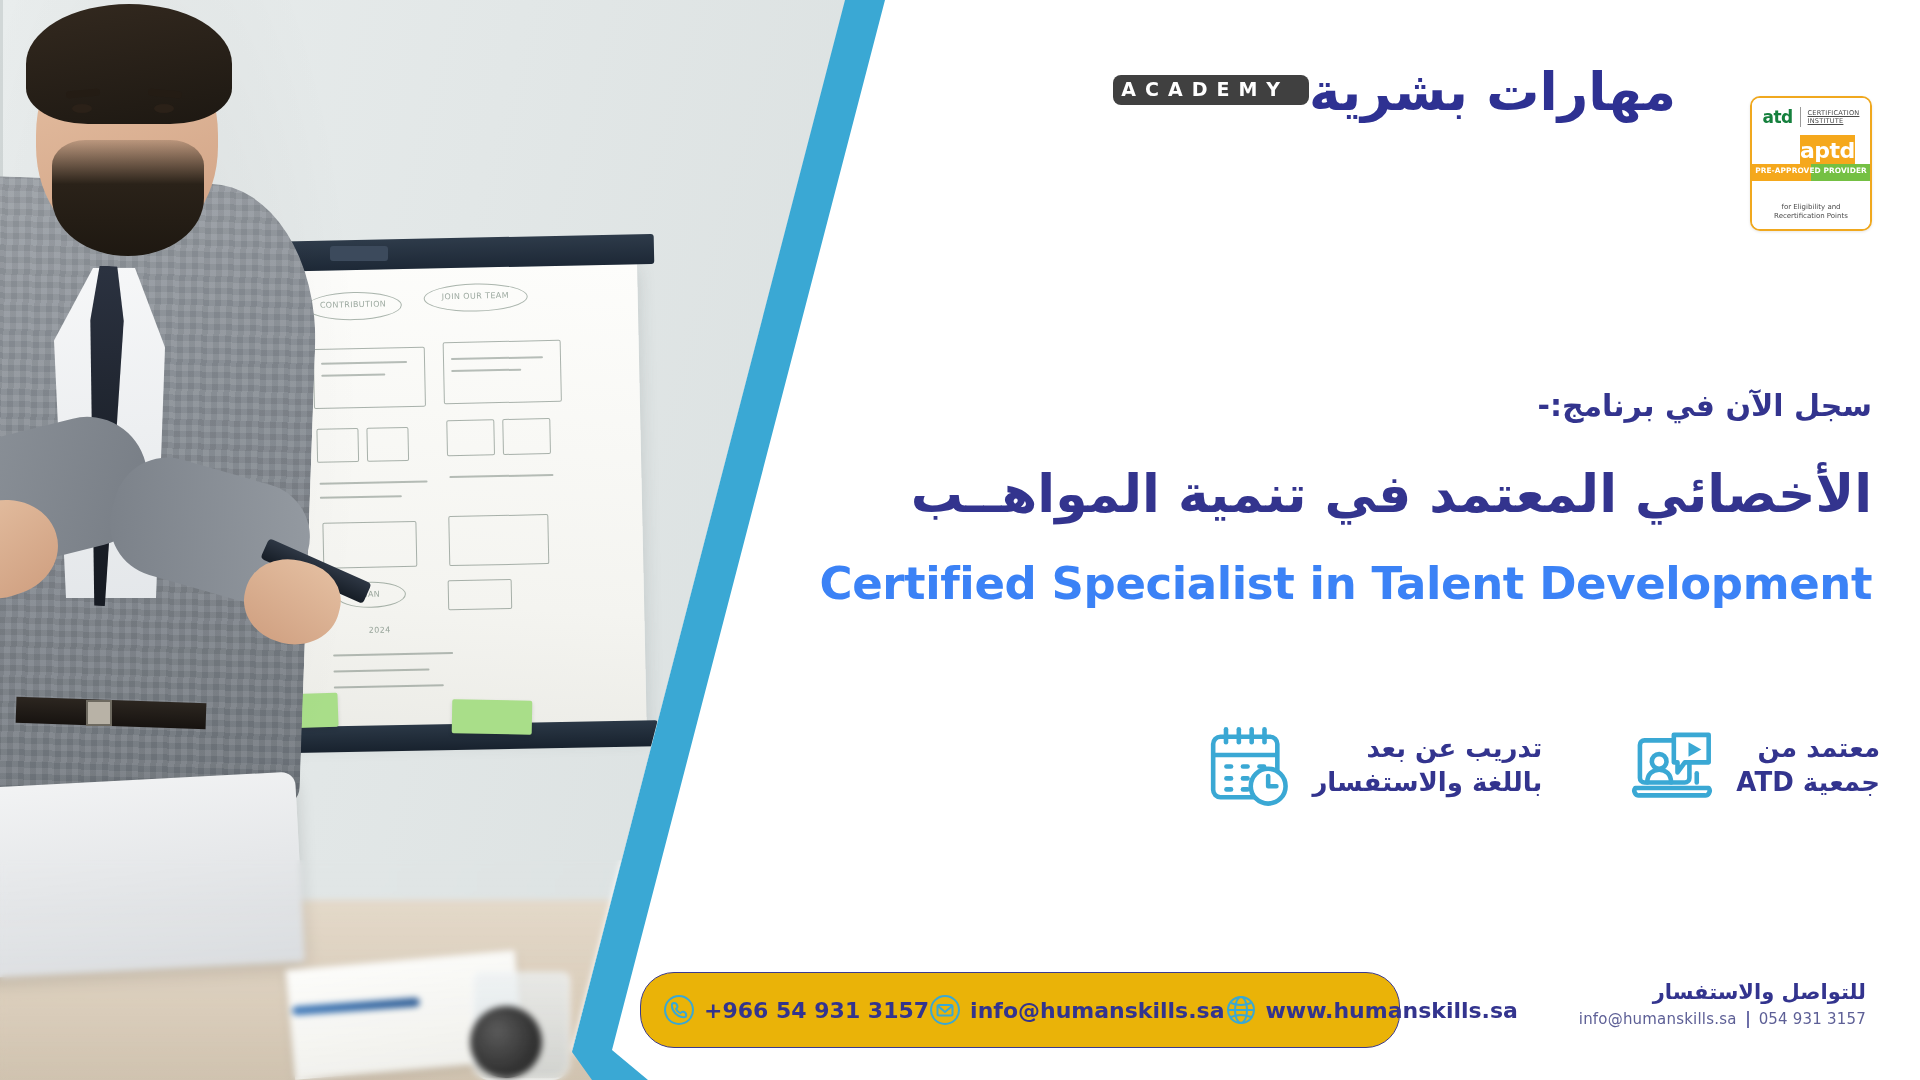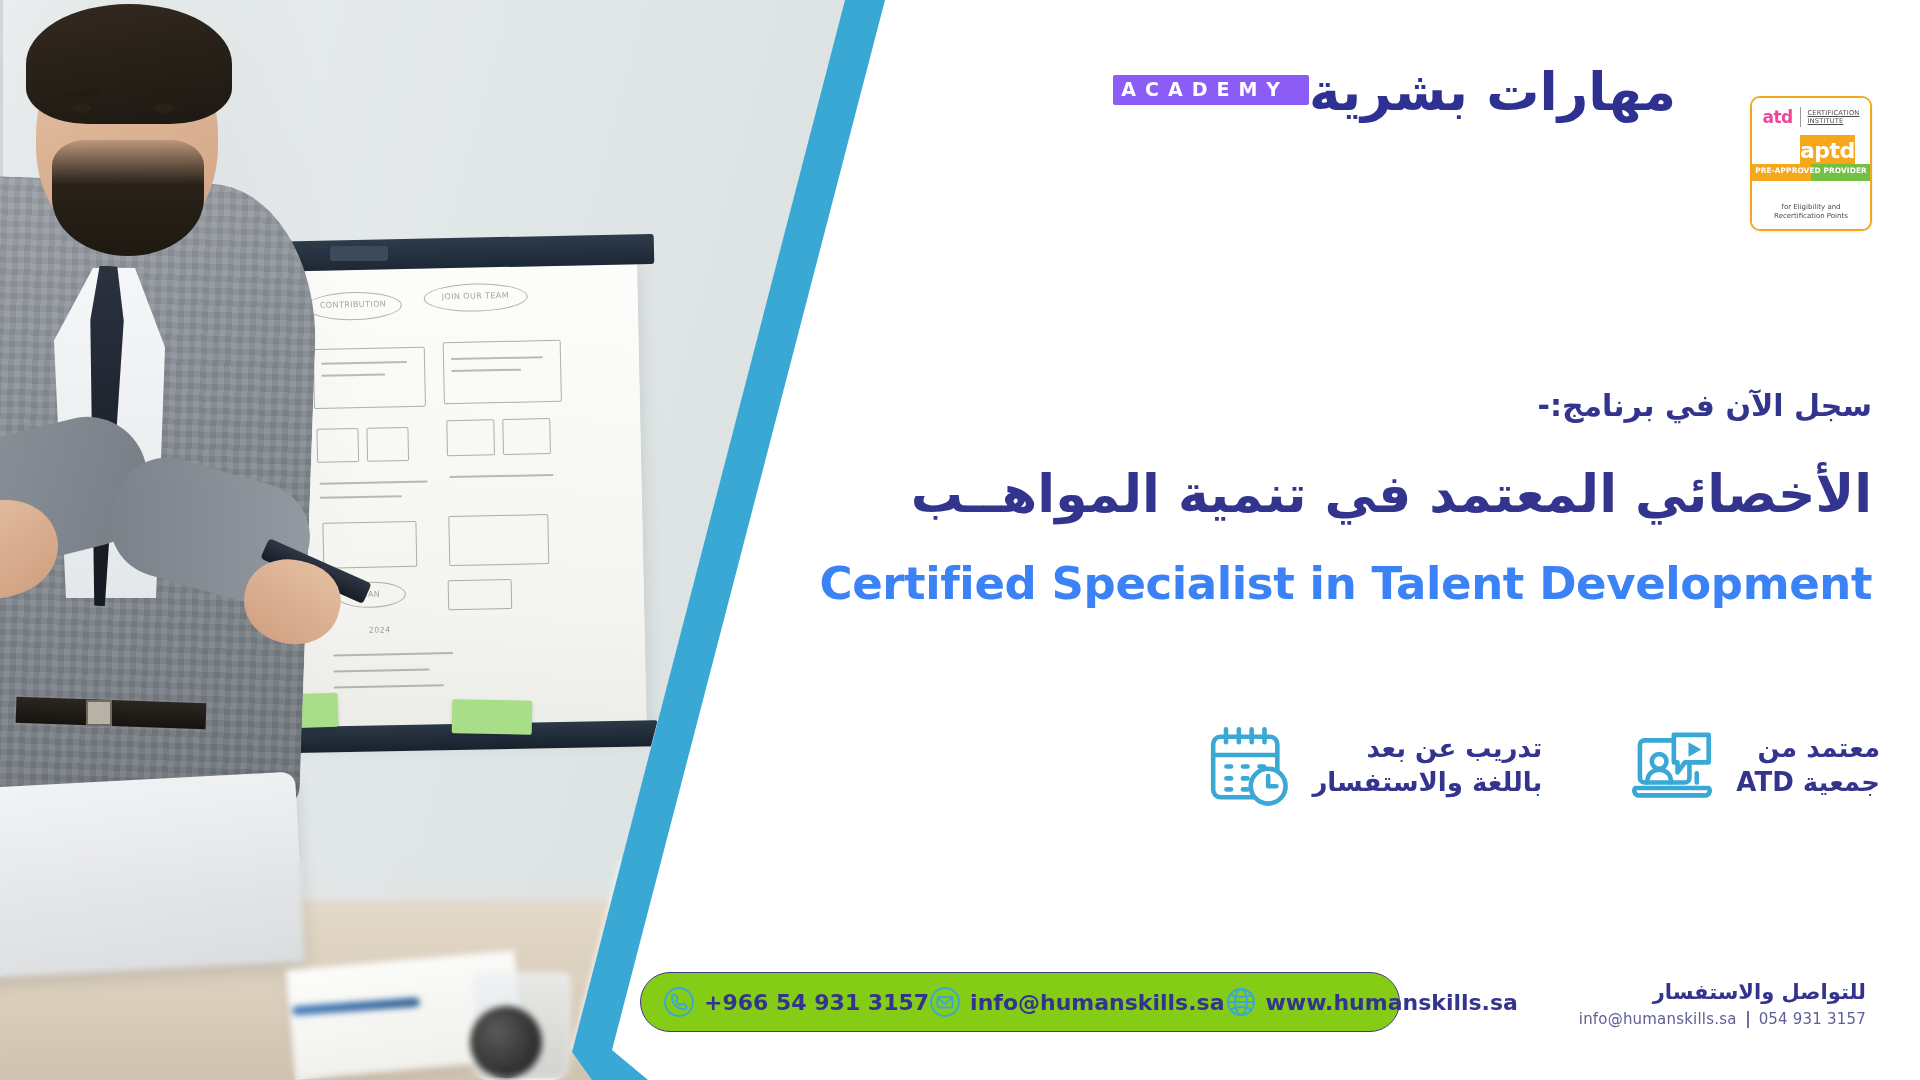--- a/index.html
+++ b/index.html
@@ -221,45 +221,45 @@
     display:flex; align-items:flex-start; gap:74px;
   }
   .logo-lockup { display:flex; flex-direction:row; align-items:center; width:300px; }
   .logo-mark { width:148px; height:132px; }
   .logo-word {
     font-size:53px; font-weight:700; color:#2e3192;
     line-height:1; letter-spacing:0px; margin-top:2px;
     white-space:nowrap;
   }
   .logo-academy {
-    background:#8b5cf6;
+    background:#404040;
     color:#ffffff;
     font-size:19px; font-weight:600;
     letter-spacing:9px;
     padding:5px 20px 6px 28px;
-    border-radius:2px;
+    border-radius:8px;
     line-height:1;
     text-align:center;
     min-width:196px;
   }
 
   
   .atd-badge {
     width:122px; border-radius:10px; overflow:hidden;
     border:2px solid #f0a81e;
     background:#fff;
     margin-top:72px;
     box-shadow:0 1px 3px rgba(0,0,0,.10);
     direction:ltr;
   }
   .atd-top {
     background:#ffffff; display:flex; align-items:center; justify-content:center;
     gap:7px; padding:9px 6px 8px;
   }
-  .atd-logo { font-size:17px; font-weight:800; color:#ec4899; letter-spacing:-.6px; line-height:1; }
+  .atd-logo { font-size:17px; font-weight:800; color:#15803d; letter-spacing:-.6px; line-height:1; }
   .atd-div { width:1px; height:20px; background:#9a9a9a; }
   .atd-sub { font-size:6.6px; color:#4a4a4a; line-height:1.25; letter-spacing:.2px; text-align:left;text-decoration:underline; }
   .atd-mid { display:flex; }
   .atd-half { flex:1; padding:5px 0 2px; text-align:left;margin-left:48px; }
   .atd-half.amber { background:#f5a81c; }
   .atd-half.green { background:#74c043; }
   .atd-half .big { font-size:22px; font-weight:800; color:#ffffff; line-height:1; letter-spacing:-.5px; }
   .atd-ribbon {
     display:flex;
   }
@@ -300,27 +300,27 @@
   .feature { display:flex; align-items:center; gap:20px; }
   .feature-ico { width:88px; height:88px; flex:none; }
   .feature-label {
     font-size:26px; font-weight:700; color:#33348e;
     line-height:1.3; direction:rtl; white-space:nowrap;
   }
 
   
   .contact-pill {
     position:absolute; left:-240px; top:972px;
-    width:760px; height:60px;
+    width:760px; height:76px;
     border:1.6px solid #3b3a8f;
     border-radius:34px;
     display:flex; align-items:center; justify-content:space-between;
     padding:0 22px;
     direction:ltr;
-    background:#84cc16;
+    background:#eab308;
   }
   .cpi { display:flex; align-items:center; gap:9px; }
   .cpi-ico { width:32px; height:32px; flex:none; }
   .cpi-txt { font-size:22px; font-weight:700; color:#33348e; white-space:nowrap; }
 
   
   .footer-contact {
     position:absolute; right:54px; top:978px;
     text-align:right; direction:rtl;
   }

